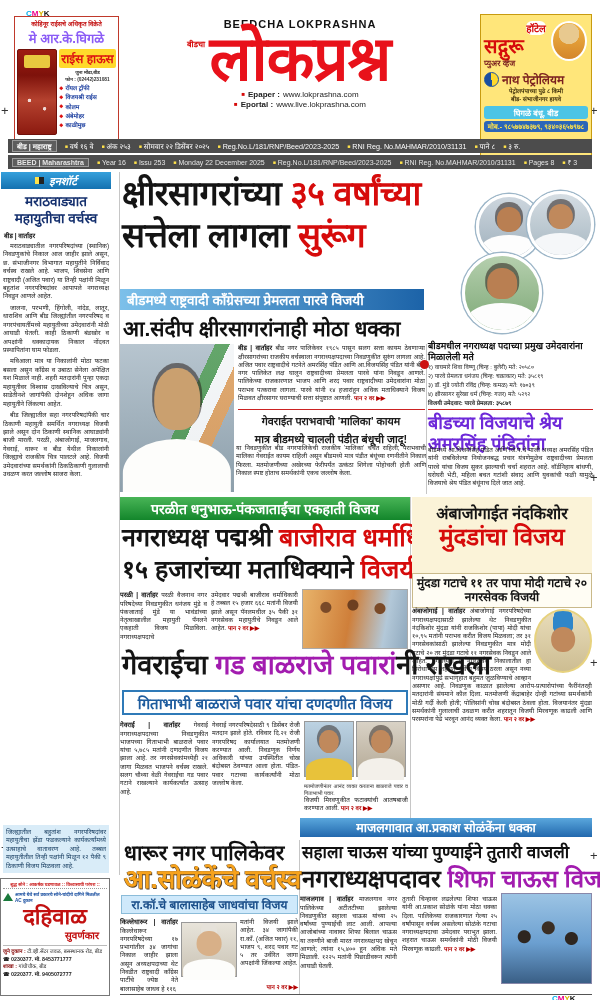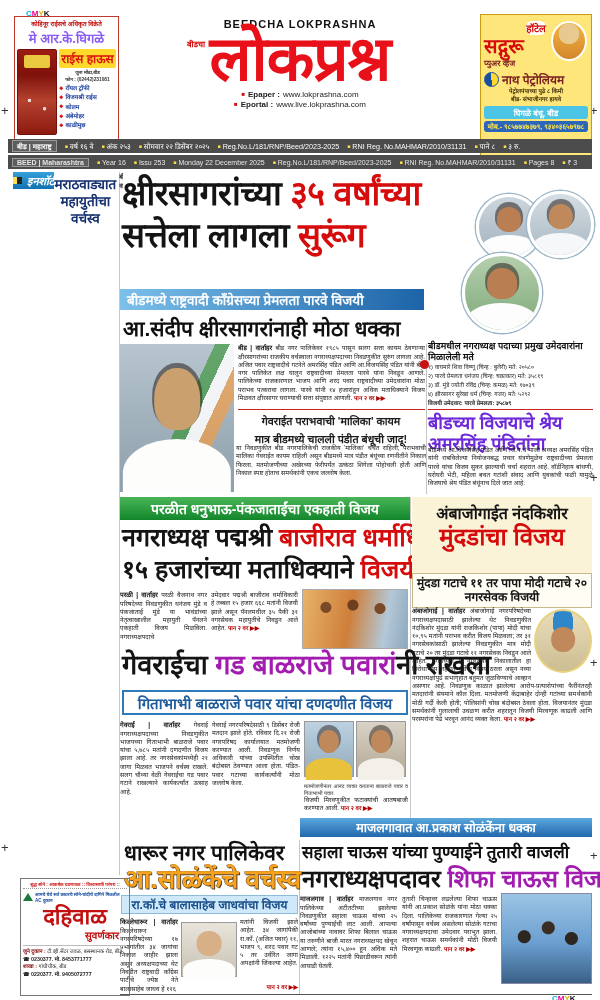--- a/index.html
+++ b/index.html
@@ -60,29 +60,29 @@
 
   
   .infobar { left:8px; width:584px; height:14px; background:#4c4c4c; color:#fff; display:flex; align-items:center; gap:8px; padding:0 4px; }
   .infobar .cell0 { border:1px solid #9a9a9a; background:#5d5d5d; padding:0 4px; font-weight:bold; }
   .infobar .item { display:flex; align-items:center; gap:2px; white-space:nowrap; }
   .infobar .sq { color:#ffe24a; font-size:5px; line-height:1; }
   #infobar-mr { top:139px; font-size:7.2px; }
   #infobar-en { top:155px; font-size:7px; color:#e5e5e5; }
 
   
-  #inshort { left:13px; top:172px; width:110px; height:703px; display:flex; flex-direction:row; overflow:hidden; }
+  #inshort { left:1px; top:172px; width:110px; height:703px; display:flex; flex-direction:column; overflow:hidden; }
   #inshort-bar { height:17px; background:linear-gradient(#35a0dc,#1371b0); color:#fff; font-weight:bold; font-style:italic; font-size:11px; display:flex; align-items:center; justify-content:center; gap:5px; flex:none; }
   #inshort-bar .ic { width:9px; height:7px; background:linear-gradient(90deg,#ffe24a 50%,#222 50%); }
   #inshort-head { font-size:13.5px; font-weight:bold; color:#15306e; text-align:center; line-height:1.25; margin:5px 0 3px; }
   #inshort .dateline { margin:0 3px 2px; }
   #inshort p { font-size:6.3px; line-height:1.34; text-align:justify; color:#1d1d1d; margin:0 2px 3px; text-indent:7px; }
   #inshort-high { margin:auto 2px 2px; background:#d9ecf8; padding:3px; font-size:6.3px; line-height:1.34; text-align:justify; color:#143a5e; }
 
-  #dahiwal { left:20px; top:878px; width:110px; height:118px; border:1.5px solid #777; padding:2px; }
+  #dahiwal { left:0; top:878px; width:110px; height:118px; border:1.5px solid #777; padding:2px; }
   #dahiwal .tl { font-size:4.6px; color:#c22; font-weight:bold; text-align:center; border-bottom:1px dotted #999; padding-bottom:1px; }
   #dahiwal .lrow { display:flex; align-items:center; gap:2px; margin-top:2px; }
   #dahiwal .logo { width:0; height:0; border-left:5px solid transparent; border-right:5px solid transparent; border-bottom:8px solid #1a7a3c; }
   #dahiwal .ac { font-size:4.6px; color:#1a4fa0; font-weight:bold; }
   #dahiwal .name { font-size:22px; font-weight:bold; color:#c21010; text-align:center; line-height:1; margin-top:3px; }
   #dahiwal .sub { font-size:10px; font-weight:bold; color:#c21010; text-align:right; padding-right:8px; }
   #dahiwal .contact { margin-top:3px; border-top:1px solid #bbb; padding-top:2px; font-size:5.3px; line-height:1.45; color:#222; }
   #dahiwal .contact .lab { color:#8a1010; font-weight:bold; }
   #dahiwal .contact .ph { font-weight:bold; }
 

